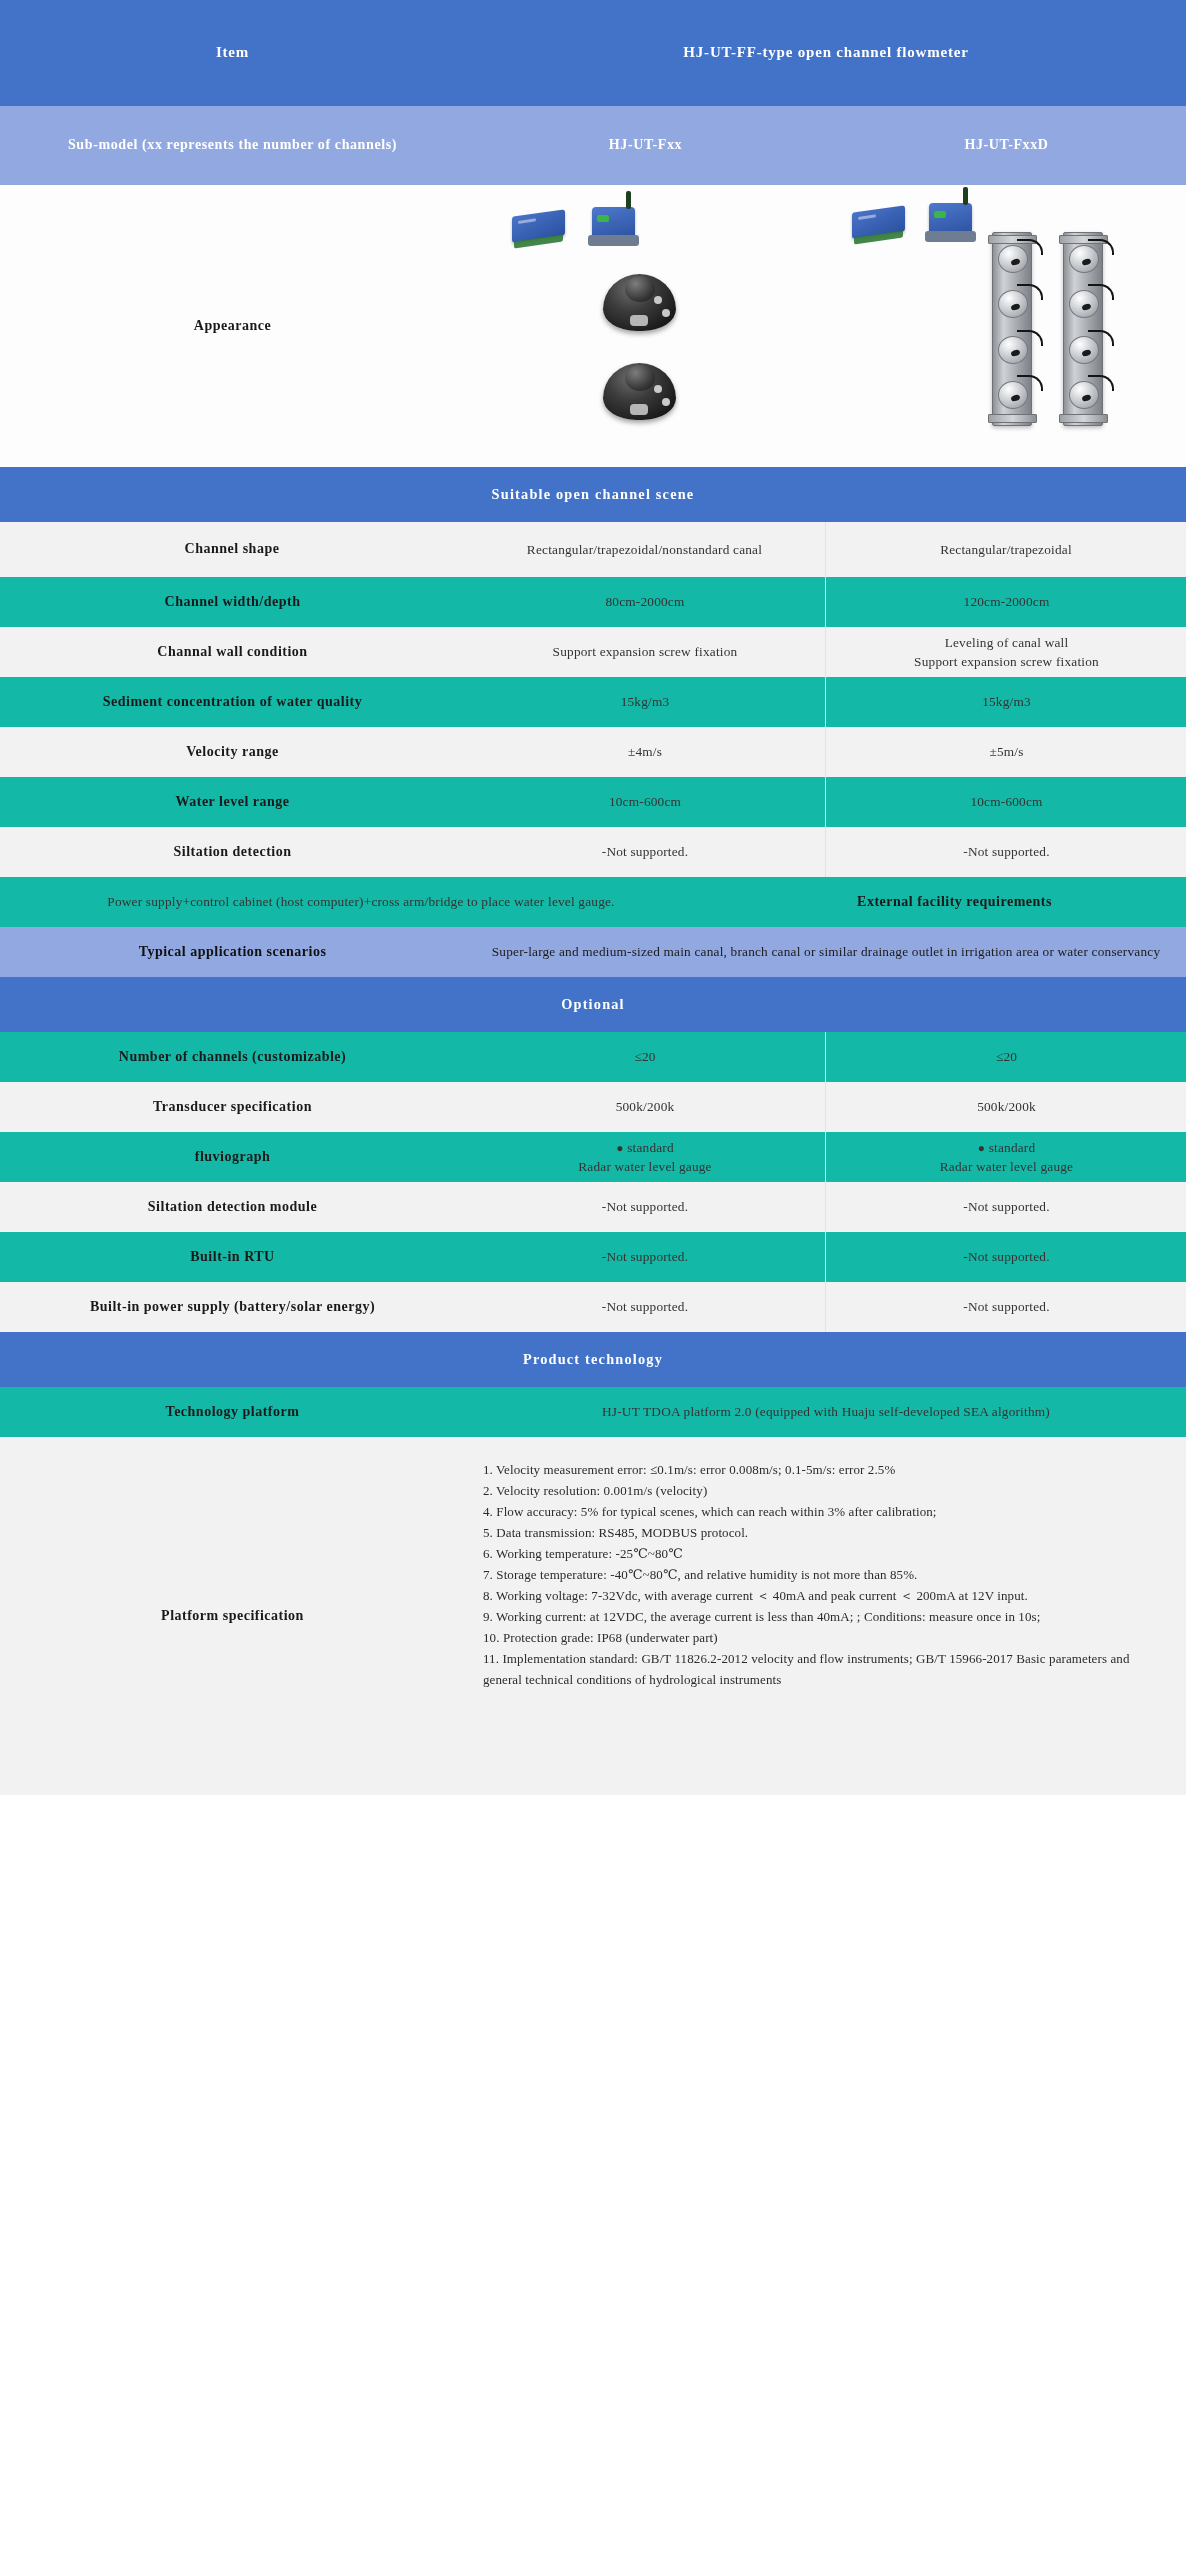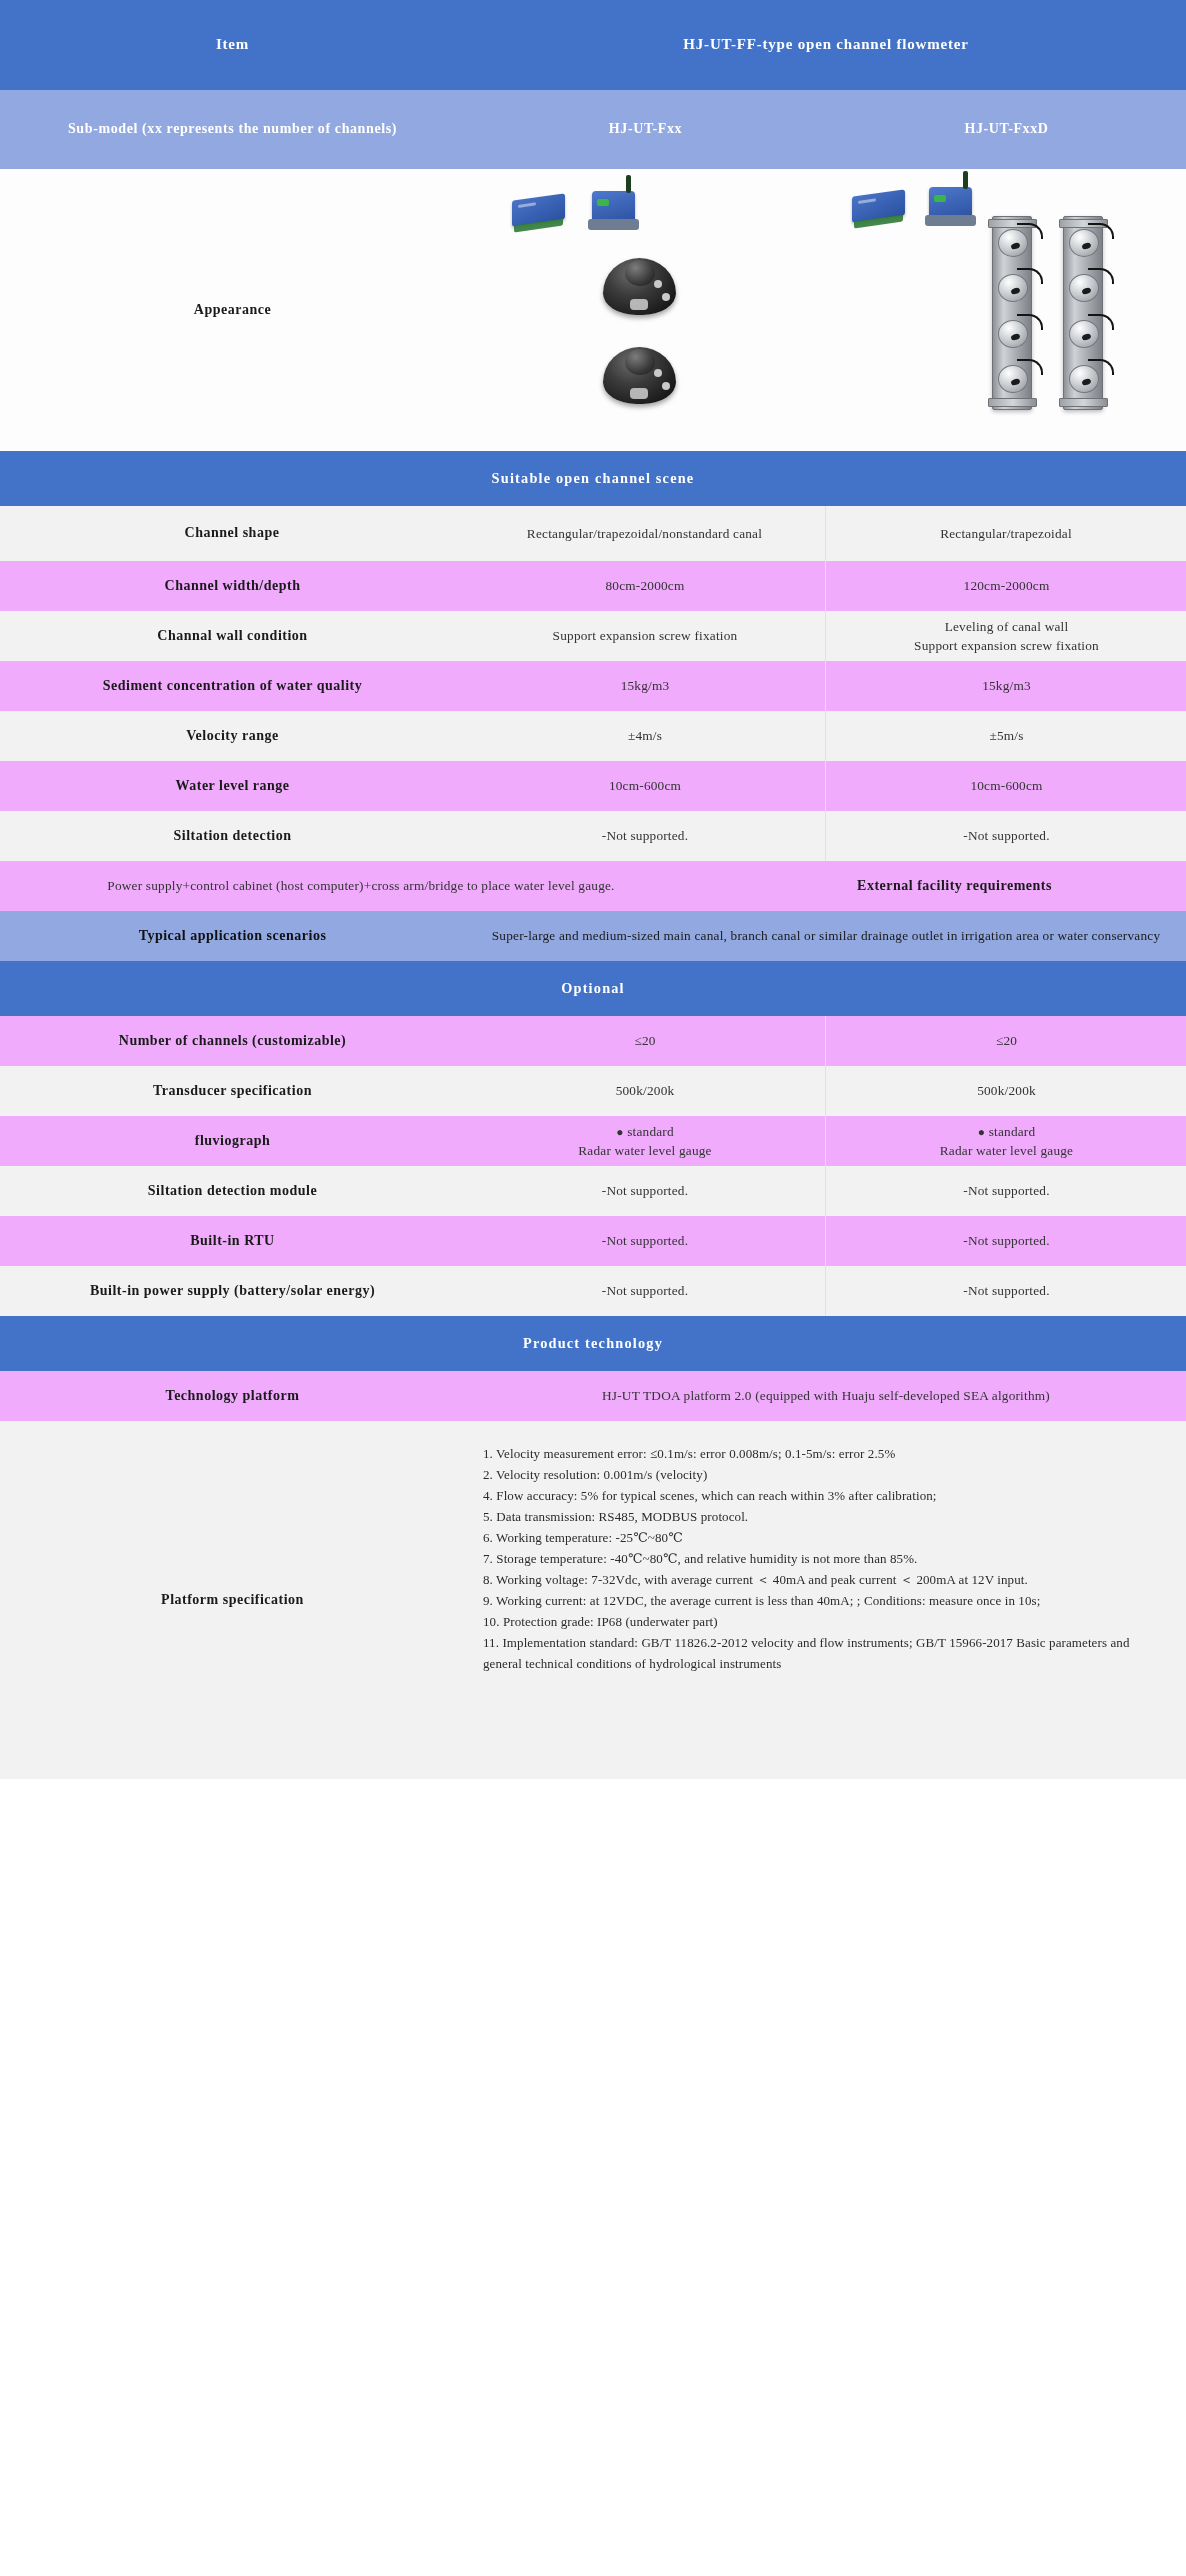--- a/index.html
+++ b/index.html
@@ -30,21 +30,21 @@
   }
   .c-label { width: 465px; flex: 0 0 465px; }
   .c-mid   { width: 361px; flex: 0 0 361px; }
   .c-right { width: 361px; flex: 0 0 361px; }
   .c-span2 { width: 722px; flex: 0 0 722px; }
 
   
   .banner-main {
     background: #4273c8;
     color: #ffffff;
-    height: 90px;
+    height: 106px;
     font-size: 15px;
     letter-spacing: 0.8px;
     font-weight: 600;
   }
   .banner-main .c-label { font-size: 15px; }
   .banner-sub {
     background: #92a8e0;
     color: #ffffff;
     height: 79px;
     font-size: 14px;
@@ -64,21 +64,21 @@
     width: 1186px;
   }
   .row-highlight {
     background: #92a8e0;
     color: #1b1b1b;
   }
   .row-highlight .lbl { color: #111; }
 
   
   .row-odd  { background: #f2f2f2; }
-  .row-even { background: #f0abfc; }
+  .row-even { background: #14b8a6; }
 
   .lbl {
     font-weight: 700;
     font-size: 14px;
     color: #1a1a1a;
     letter-spacing: 0.5px;
   }
   .val {
     font-size: 13.3px;
     color: #333333;

